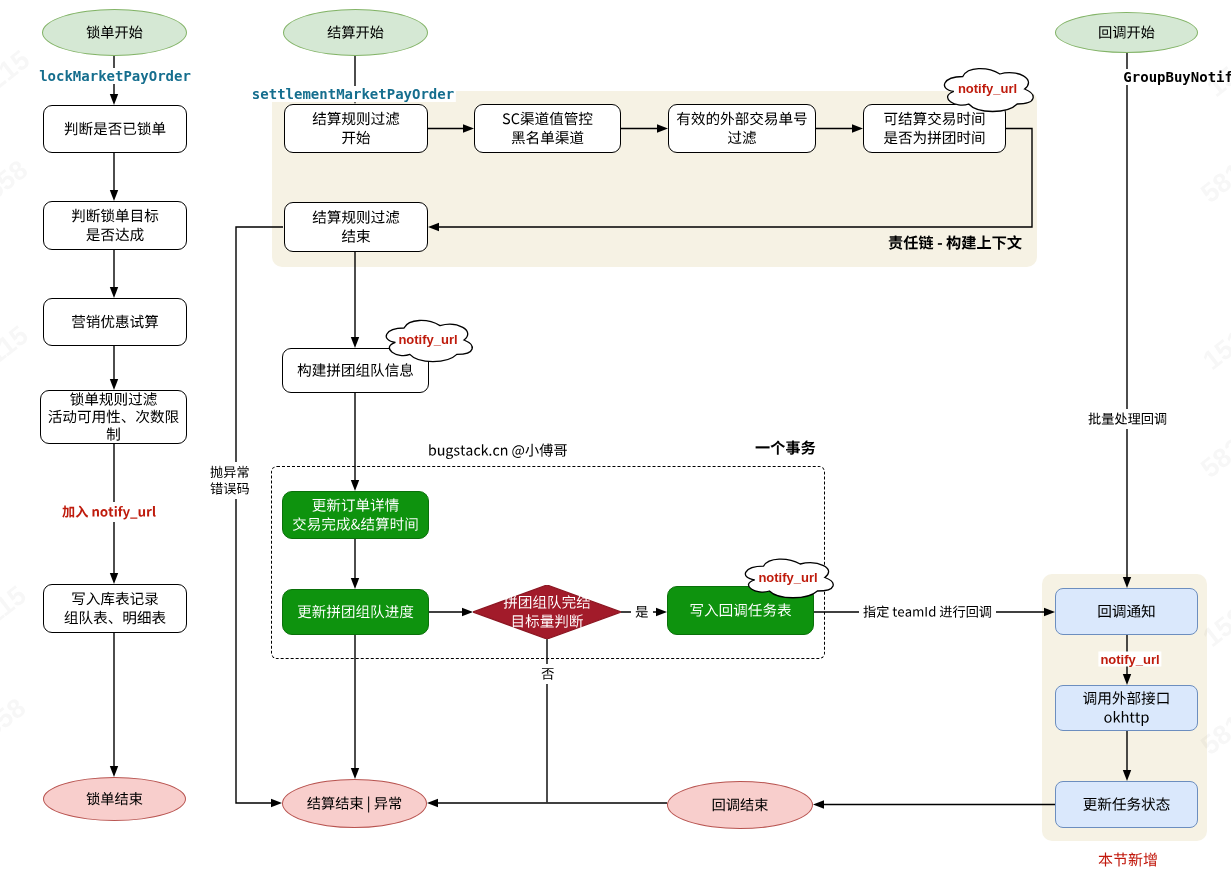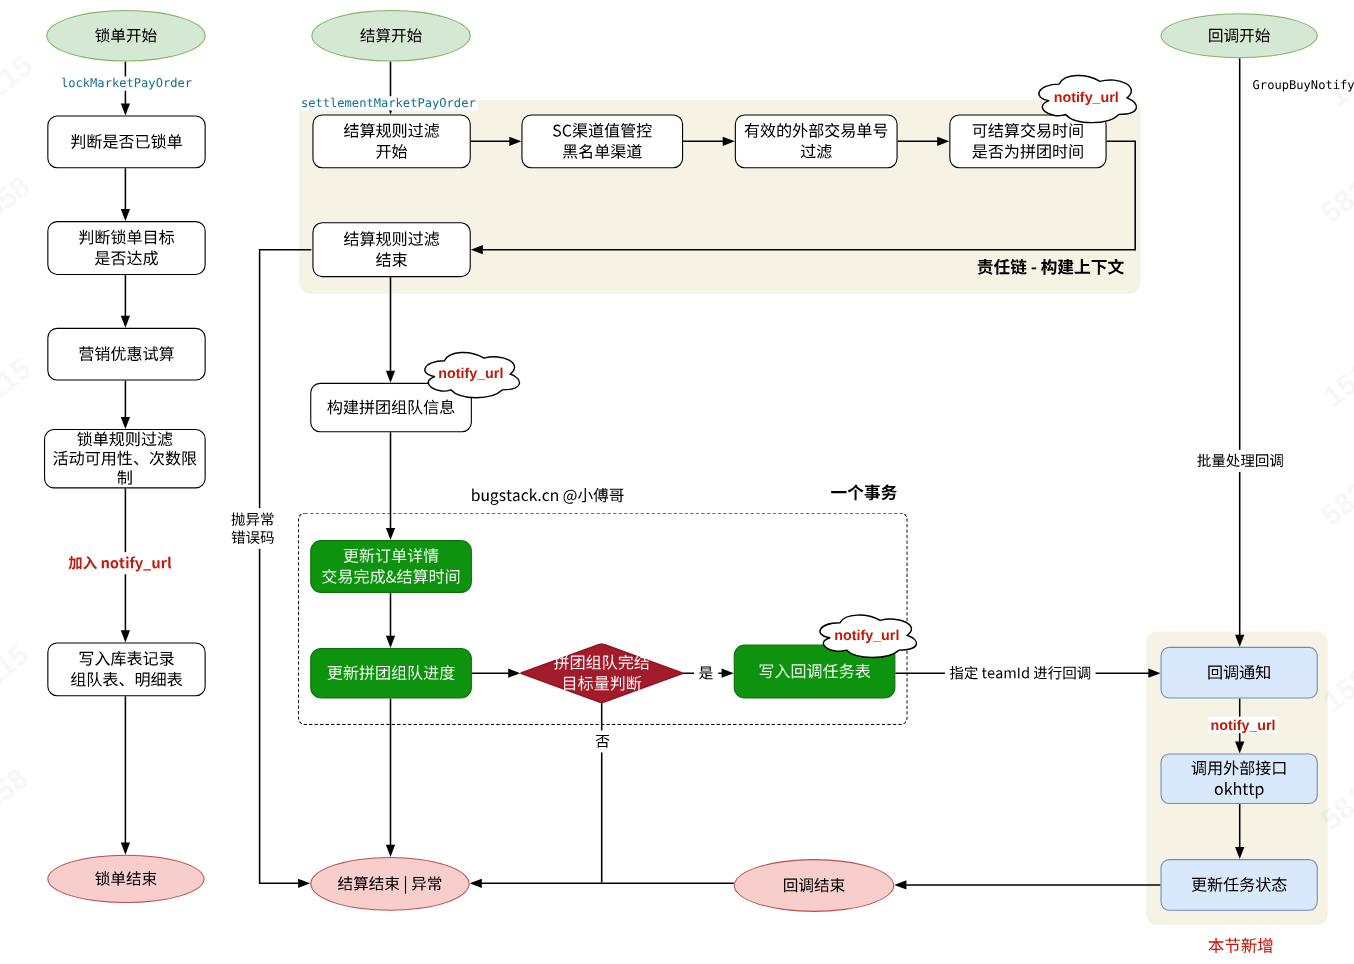--- a/index.html
+++ b/index.html
@@ -22,21 +22,21 @@
 .rect.task{background:#dae8fc;border-color:#6c8ebf;border-width:1.3px;border-radius:8px}
 .rect.task svg{margin:-1.3px 0 0 -1.3px}
 .tx{stroke:none;fill:#000}
 .tx.white{fill:#fff}
 .sr{position:absolute;left:0;top:0;width:1px;height:1px;overflow:hidden;opacity:0;pointer-events:none;white-space:pre}
 .cloud svg{position:absolute;left:0;top:0}
 .cloudtext{position:absolute;left:0;right:0;top:50%;transform:translateY(-54%);text-align:center;font-weight:bold;font-size:13px;color:#bf1b0c}
 .clabel.whitebg{background:#fff}
 .clabel svg{display:block}
 .llabel{transform:translate(-50%,-50%);white-space:pre;background:#fff;padding:0 2px}
-.llabel.mono{font-family:"DejaVu Sans Mono",monospace;font-weight:normal;font-size:11px}
+.llabel.mono{font-family:"DejaVu Sans Mono",monospace;font-weight:bold;font-size:14px}
 .llabel.teal{color:#156e8e}
 .llabel.black{color:#000}
 .llabel.nurl{font-weight:bold;color:#bf1b0c;font-size:13px}
 .wm{font-weight:bold;font-size:27px;color:rgba(60,60,60,0.045);transform:rotate(-38deg);white-space:pre}
 </style>
 </head>
 <body>
 
 <div class="canvas">
 <svg class="gdefs" width="0" height="0" aria-hidden="true">

